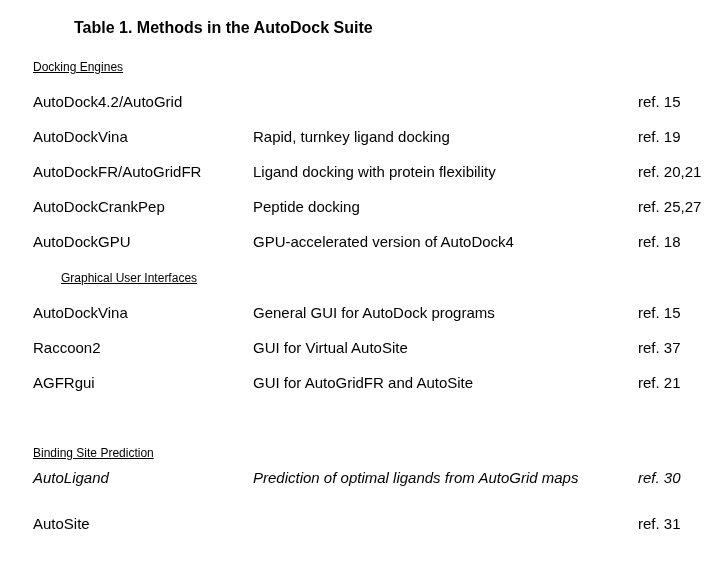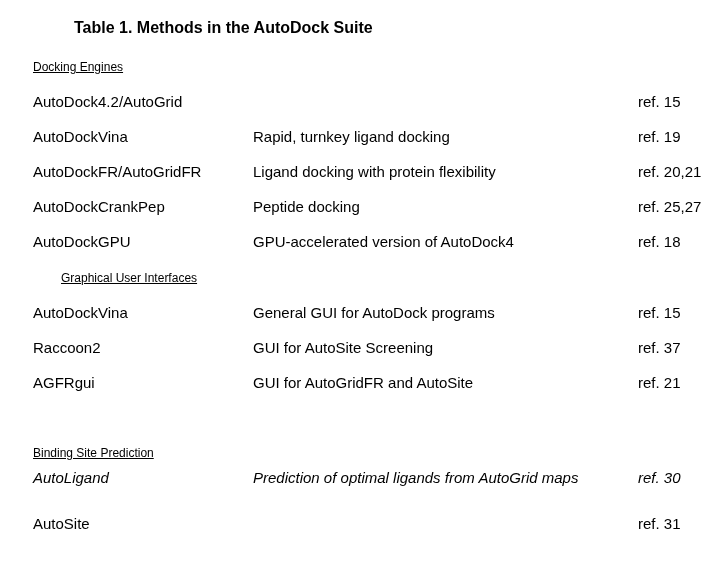--- a/index.html
+++ b/index.html
@@ -53,21 +53,21 @@
 </div>
 
 <div class="section" style="top:269px;margin-left:28px;">Graphical User Interfaces</div>
 <div class="row" style="top:303px;">
   <span class="c1">AutoDockVina</span>
   <span class="c2">General GUI for AutoDock programs</span>
   <span class="c3">ref. 15</span>
 </div>
 <div class="row" style="top:338px;">
   <span class="c1">Raccoon2</span>
-  <span class="c2">GUI for AutoSite Screening</span>
+  <span class="c2">GUI for Virtual AutoSite</span>
   <span class="c3">ref. 37</span>
 </div>
 <div class="row" style="top:373px;">
   <span class="c1">AGFRgui</span>
   <span class="c2">GUI for AutoGridFR and AutoSite</span>
   <span class="c3">ref. 21</span>
 </div>
 
 <div class="section" style="top:444px;text-align:right;">Binding Site Prediction</div>
 <div class="row" style="top:468px;font-style:italic;">

